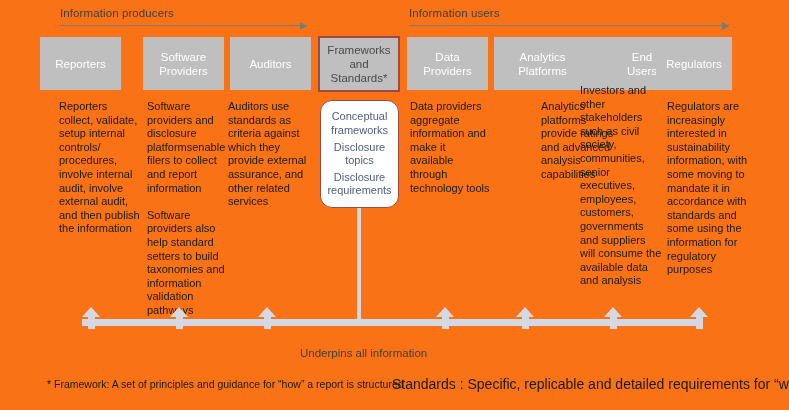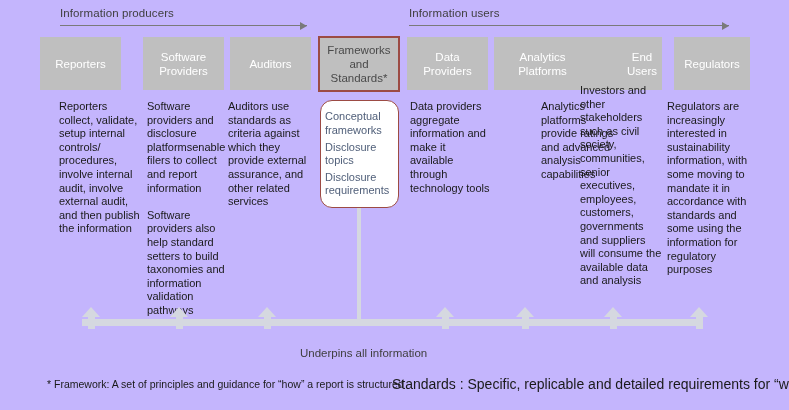--- a/index.html
+++ b/index.html
@@ -8,21 +8,21 @@
     background: #ffffff;
   }
   body {
     font-family: "Liberation Sans", sans-serif;
     -webkit-font-smoothing: antialiased;
   }
   #canvas {
     position: relative;
     width: 789px;
     height: 410px;
-    background: #c4b5fd;
+    background: #f97316;
     overflow: hidden;
   }
 
   
   .sec-label {
     position: absolute;
     font-size: 11.5px;
     color: #3f3f3f;
     letter-spacing: .1px;
     white-space: nowrap;
@@ -93,21 +93,21 @@
     display: flex;
     flex-direction: column;
     align-items: center;
     justify-content: space-evenly;
     padding: 6px 4px;
   }
   .round-box .rb-item {
     font-size: 11px;
     line-height: 13.5px;
     color: #51607a;
-    text-align: left;
+    text-align: center;
   }
 
   
   .connector {
     position: absolute;
     width: 4px;
     background: #d5d8e0;
   }
 
   
@@ -191,21 +191,21 @@
   </div>
   <div class="role-box" style="left:407px; top:37px; width:81px; height:53px;">
     <span>Data<br>Providers</span>
   </div>
   <div class="role-box" style="left:494px; top:37px; width:97px; height:53px;">
     <span>Analytics<br>Platforms</span>
   </div>
   <div class="role-box" style="left:581px; top:37px; width:81px; height:53px;padding-left:44px;">
     <span>End Users</span>
   </div>
-  <div class="role-box" style="left:674px; top:37px; width:76px; height:53px;text-align:center;">
+  <div class="role-box" style="left:656px; top:37px; width:76px; height:53px;text-align:center;">
     <span>Regulators</span>
   </div>
 
   <div class="col-text" style="left:59px; top:100px; width:82px;">
     <p>Reporters collect, validate, setup internal controls/ procedures, involve internal audit, involve external audit, and then publish the information</p>
   </div>
 
   <div class="col-text" style="left:147px; top:100px; width:84px;">
     <p>Software providers and disclosure platformsenable filers to collect and report information</p>
     <p>Software providers also help standard setters to build taxonomies and information validation pathways</p>

